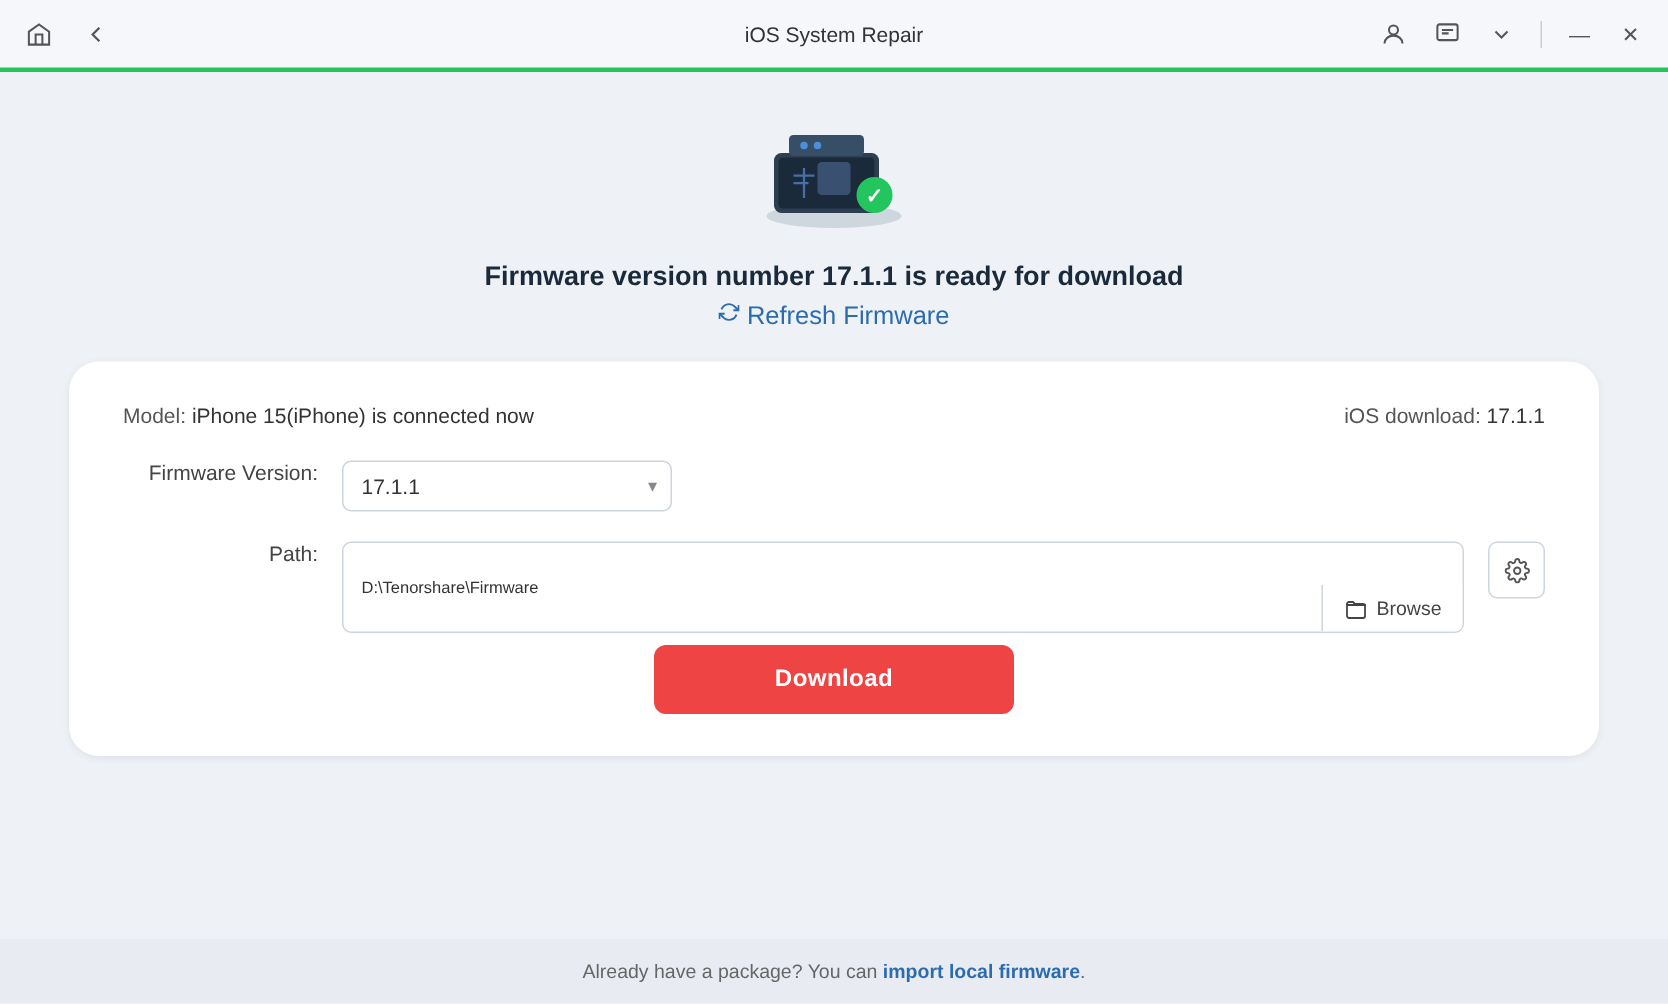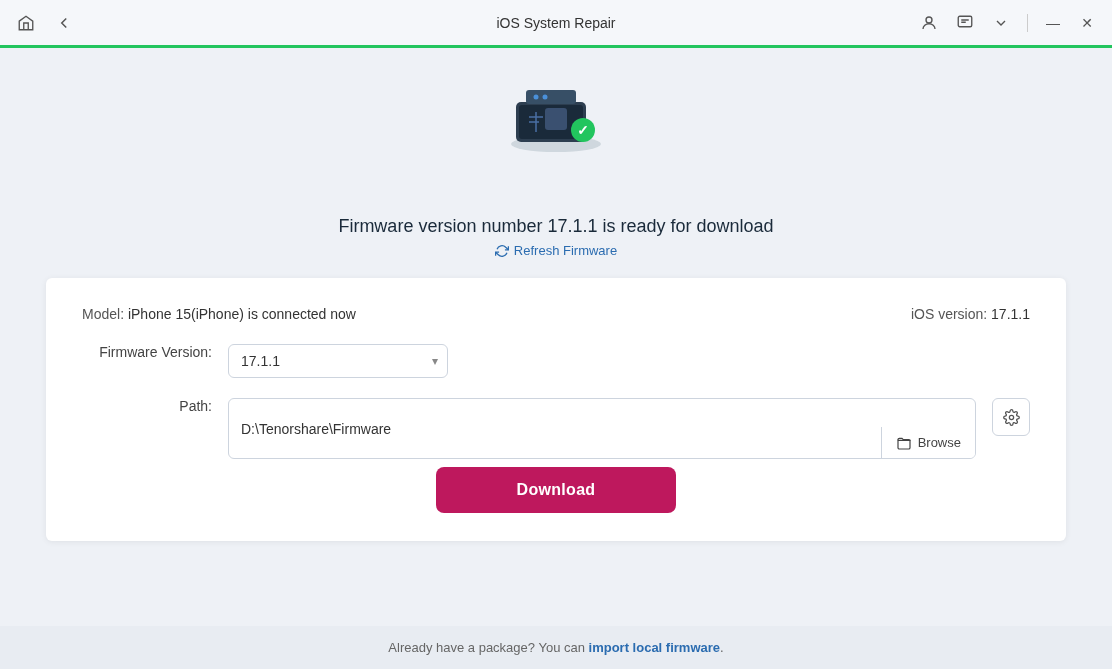--- a/index.html
+++ b/index.html
@@ -95,46 +95,45 @@
       margin-bottom: 20px;
     }
     .device-icon {
       width: 110px;
       height: 90px;
       position: relative;
       margin-bottom: 12px;
     }
     .hero-title {
       font-size: 18px;
-      font-weight: 400;
+      font-weight: 700;
       color: #1a2a3a;
       margin-bottom: 6px;
       text-align: center;
-      margin-top: 42px;
     }
     .hero-subtitle {
       font-size: 13px;
       color: #666;
       margin-bottom: 8px;
       text-align: center;
     }
     .refresh-link {
-      font-size: 13px;
+      font-size: 17px;
       color: #2b6cb0;
       cursor: pointer;
       display: flex;
-      align-items: flex-end;
+      align-items: flex-start;
       gap: 5px;
       text-decoration: none;
     }
 
     
     .card {
       background: white;
-      border-radius: 6px;
+      border-radius: 20px;
       width: 100%;
       max-width: 1020px;
       padding: 28px 36px 28px;
       box-shadow: 0 1px 6px rgba(0,0,0,0.07);
       margin-bottom: 16px;
     }
 
     
     .info-row {
       display: flex;
@@ -191,21 +190,21 @@
       display: flex;
       align-items: center;
       overflow: hidden;
       background: white;
     }
     .path-input {
       flex: 1;
       border: none;
       outline: none;
       padding: 9px 12px;
-      font-size: 14px;
+      font-size: 11px;
       color: #333;
       background: transparent;
     }
     .browse-btn {
       display: flex;
       align-items: center;
       gap: 6px;
       padding: 8px 14px;
       border: none;
       border-left: 1px solid #cdd4de;
@@ -242,21 +241,21 @@
       cursor: pointer;
       text-decoration: none;
     }
 
     
     .download-btn {
       display: block;
       margin: 0 auto;
       width: 240px;
       padding: 14px 11px;
-      background: #be185d;
+      background: #ef4444;
       color: white;
       border: none;
       border-radius: 8px;
       font-size: 16px;
       font-weight: 600;
       cursor: pointer;
       letter-spacing: 0.3px;
     }
 
     
@@ -369,21 +368,21 @@
   </div>
 
   <div class="card">
 
     <div class="info-row">
       <div>
         <span class="info-label">Model:</span>
         <span class="info-value">iPhone 15(iPhone) is connected now</span>
       </div>
       <div>
-        <span class="info-label">iOS version:</span>
+        <span class="info-label">iOS download:</span>
         <span class="info-value">17.1.1</span>
       </div>
     </div>
 
     <div class="form-row">
       <span class="form-label">Firmware Version:</span>
       <div class="select-wrapper">
         <select>
           <option value="17.1.1">17.1.1</option>
           <option value="17.1.0">17.1.0</option>

